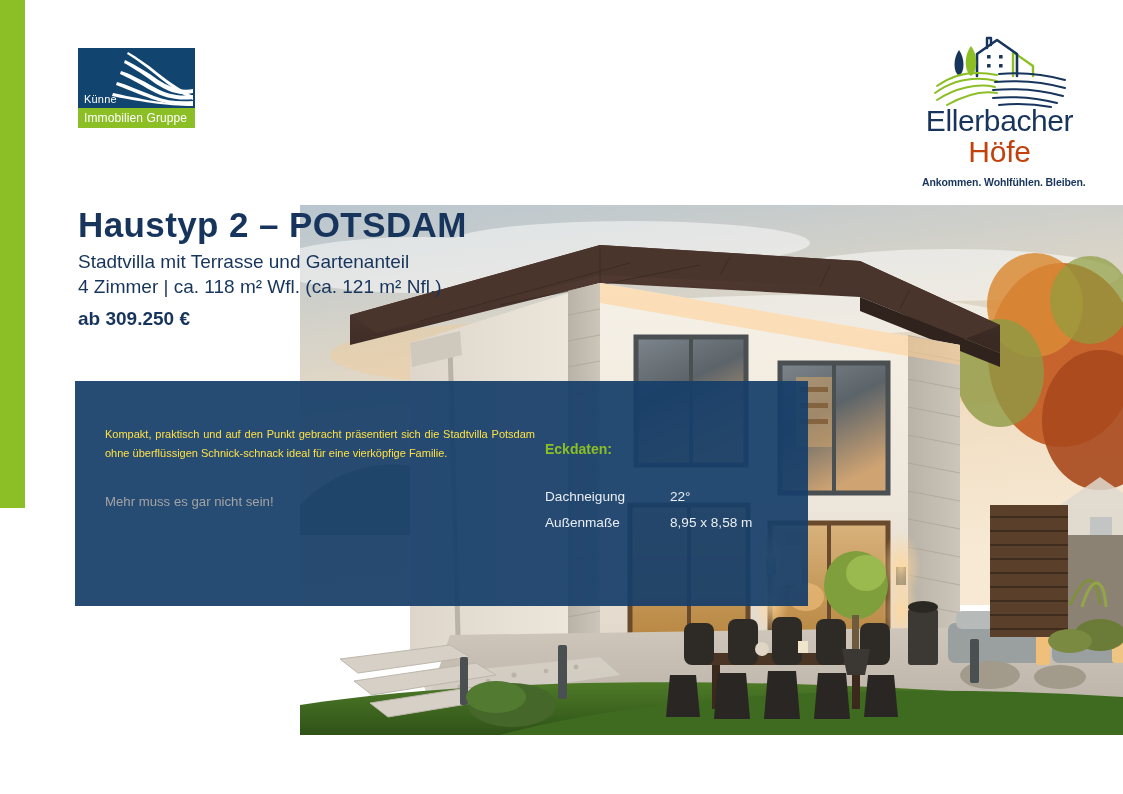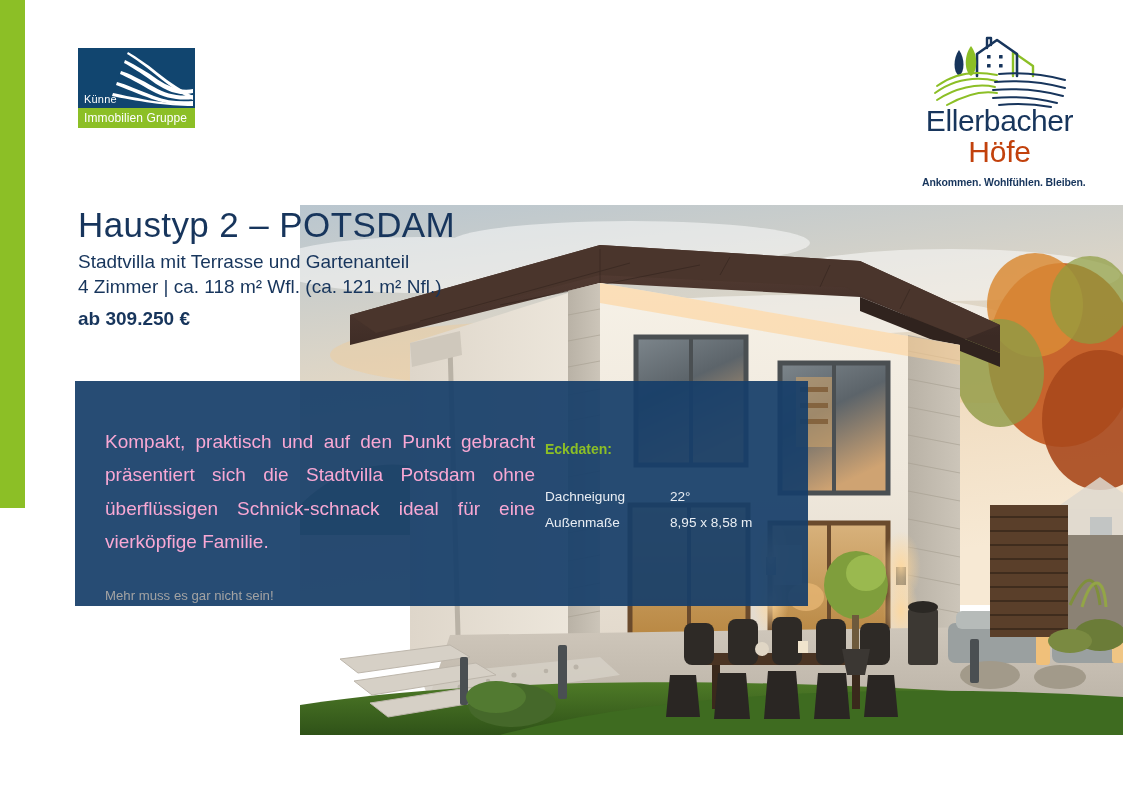--- a/index.html
+++ b/index.html
@@ -59,21 +59,21 @@
 
   
   .photo{
     position:absolute;left:300px;top:205px;width:823px;height:530px;overflow:hidden;
   }
   .photo svg{display:block;width:823px;height:530px;}
 
   
   .headline-block{position:absolute;left:78px;top:206px;z-index:5;}
   .h-title{
-    font-size:35px;color:#17355c;letter-spacing:.4px;line-height:1.1;font-weight:400;
+    font-size:35px;color:#17355c;letter-spacing:.4px;line-height:1.1;font-weight:700;
     white-space:nowrap;
   }
   .h-sub1{
     font-size:19px;color:#17355c;margin-top:4px;line-height:1.35;white-space:nowrap;
   }
   .h-sub2{
     font-size:19px;color:#17355c;line-height:1.35;white-space:nowrap;
   }
   .h-price{
     font-size:19px;color:#17355c;font-weight:bold;margin-top:6px;line-height:1.35;white-space:nowrap;
@@ -83,21 +83,21 @@
   .info-panel{
     position:absolute;left:75px;top:381px;width:733px;height:225px;
     background:rgba(23,62,105,.93);
     z-index:6;
     display:flex;
   }
   .info-left{
     width:470px;padding:44px 0 0 30px;box-sizing:border-box;
   }
   .info-body{
-    color:#f9a8d4;font-size:19px;line-height:1.75;text-align:justify;
+    color:#fde047;font-size:11px;line-height:1.75;text-align:justify;
     width:430px;
   }
   .info-body-2{
     color:#a3a3a3;font-size:13.2px;line-height:1.75;margin-top:26px;
   }
   .info-right{
     padding-top:60px;box-sizing:border-box;
   }
   .eck-title{
     color:#8cbf26;font-size:14px;font-weight:bold;margin-bottom:30px;

